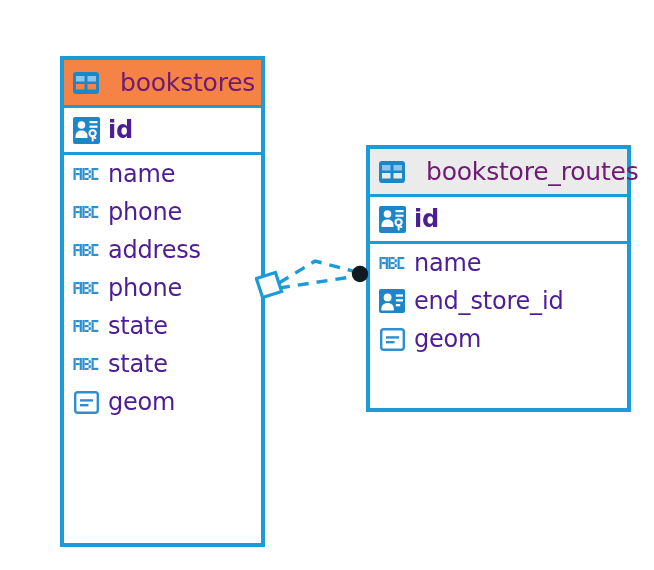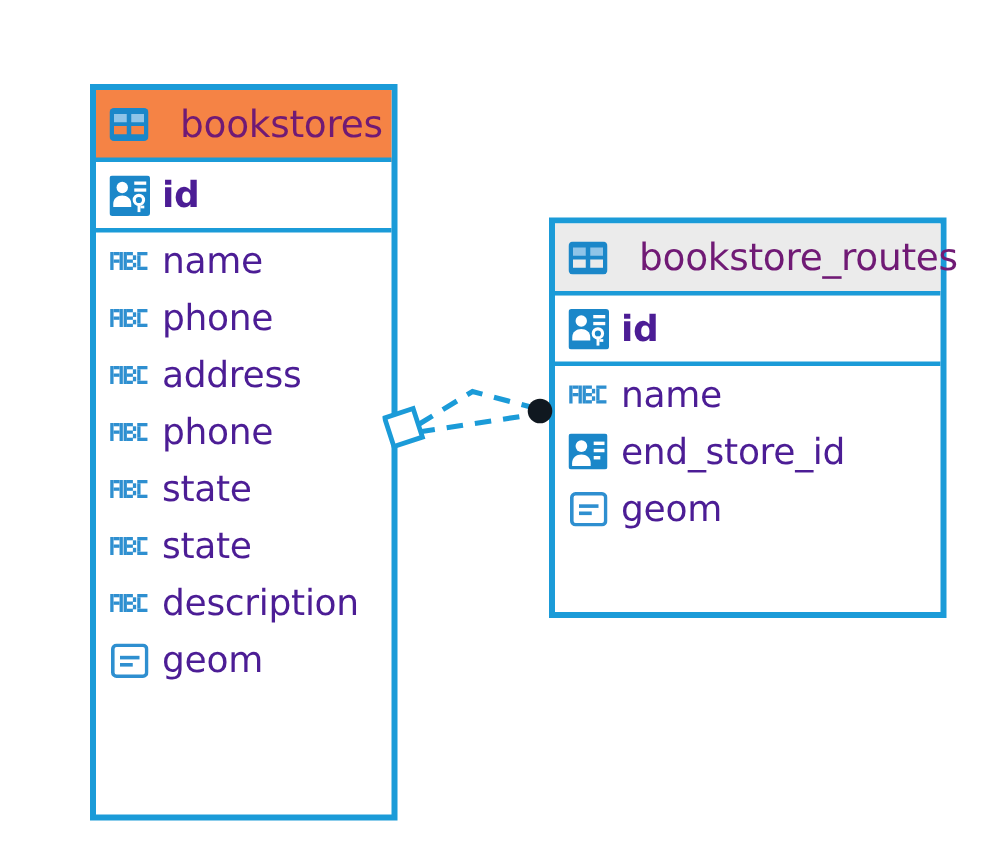--- a/index.html
+++ b/index.html
@@ -268,42 +268,20 @@
               <rect x="18.5" y="1" width="6.8" height="2.2"></rect>
                 <rect x="18.5" y="3.2" width="2.2" height="7.6"></rect>
               <rect x="18.5" y="10.8" width="6.8" height="2.2"></rect>
             </g>
           </svg>
         </span>
         <span class="field-label">state</span>
       </div>
       <div class="field-row">
         <span class="icon-slot">
-          <svg width="26" height="14" viewBox="0 0 26 14">
-            <g fill="#2e8fd0">
-              <rect x="0.5" y="1" width="2.2" height="12"></rect>
-                <rect x="2.7" y="1" width="4" height="2.2"></rect>
-              <rect x="6.7" y="1" width="2.2" height="12"></rect>
-                <rect x="2.7" y="6" width="4" height="2.2"></rect>
-              <rect x="9.4" y="1" width="2.2" height="12"></rect>
-                <rect x="11.6" y="1" width="4" height="2.2"></rect>
-              <rect x="15.6" y="3.2" width="2.2" height="3.1"></rect>
-                <rect x="11.6" y="6" width="4" height="2.2"></rect>
-              <rect x="15.6" y="8.2" width="2.2" height="3"></rect>
-                <rect x="11.6" y="10.8" width="4" height="2.2"></rect>
-              <rect x="18.5" y="1" width="6.8" height="2.2"></rect>
-                <rect x="18.5" y="3.2" width="2.2" height="7.6"></rect>
-              <rect x="18.5" y="10.8" width="6.8" height="2.2"></rect>
-            </g>
-          </svg>
-        </span>
-        <span class="field-label">description</span>
-      </div>
-      <div class="field-row">
-        <span class="icon-slot">
           <svg width="25" height="23" viewBox="0 0 25 23">
             <rect x="1.2" y="1.2" width="22.6" height="20.6" rx="2.5" fill="#ffffff" stroke="#2e8fd0" stroke-width="2.4"></rect>
             <rect x="6" y="8.2" width="13" height="2.4" fill="#2e8fd0"></rect>
             <rect x="6" y="13" width="8.5" height="2.4" fill="#2e8fd0"></rect>
           </svg>
         </span>
         <span class="field-label">geom</span>
       </div>
     </div>
   </div>

